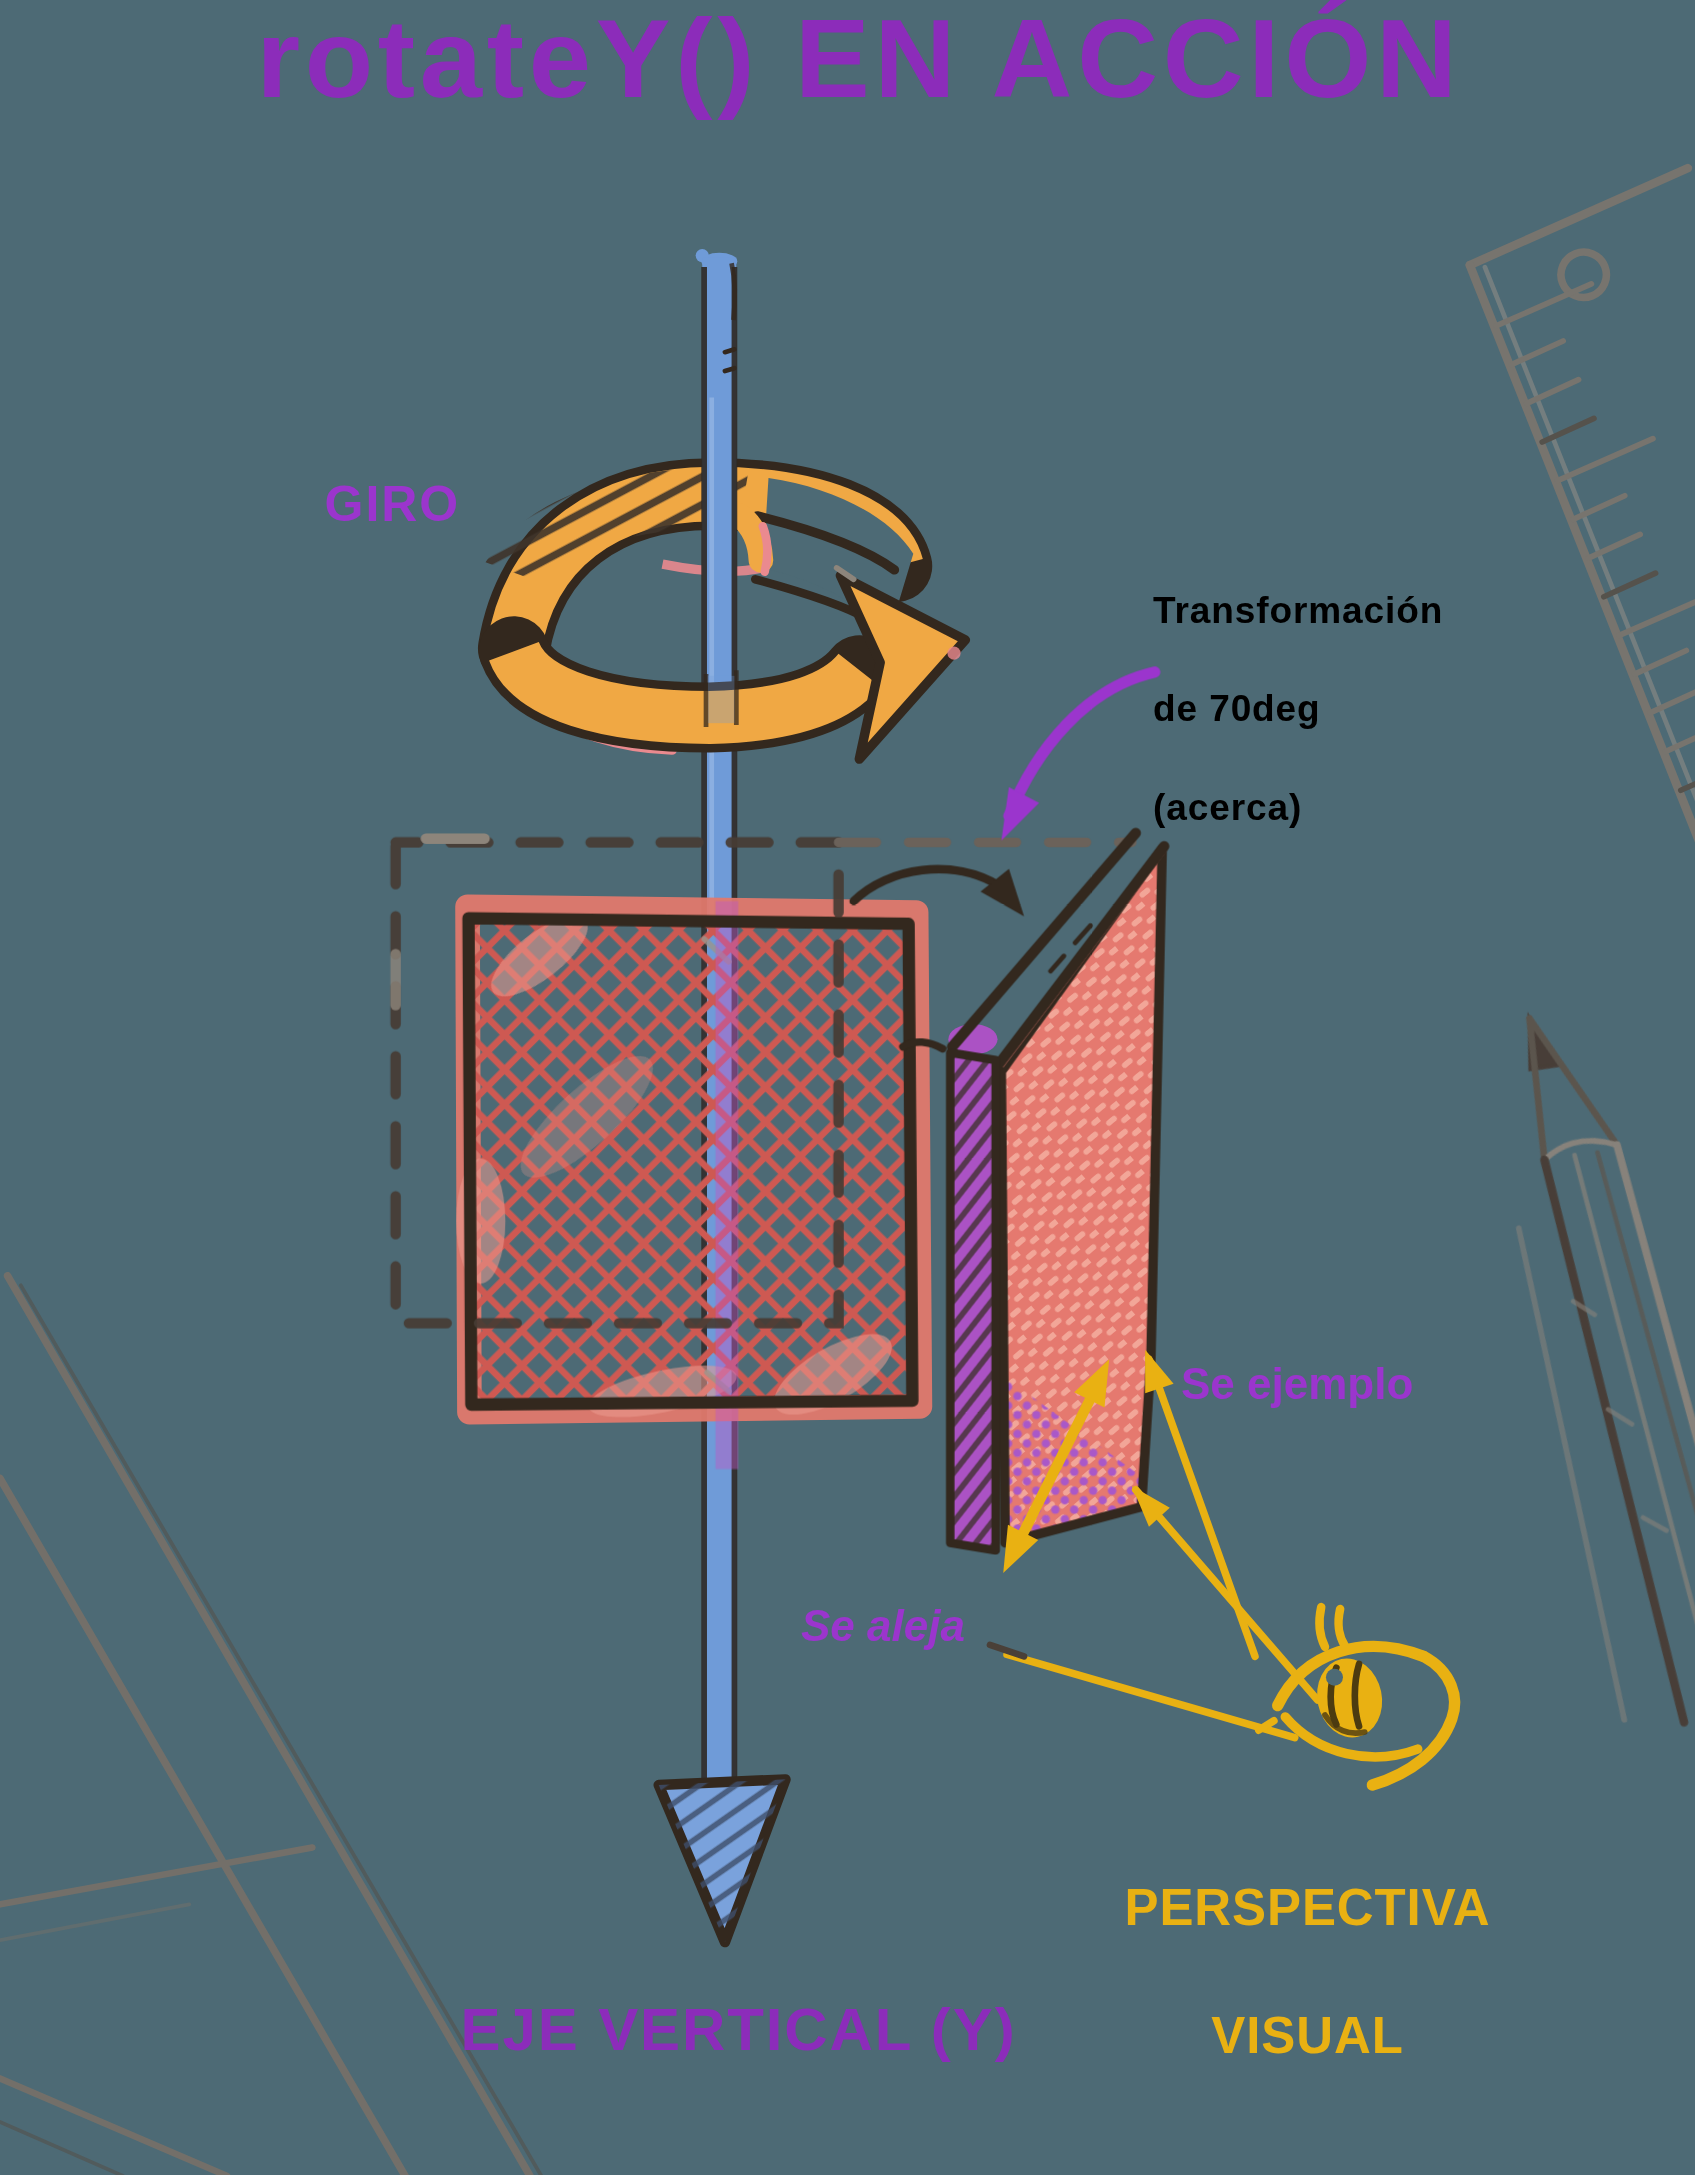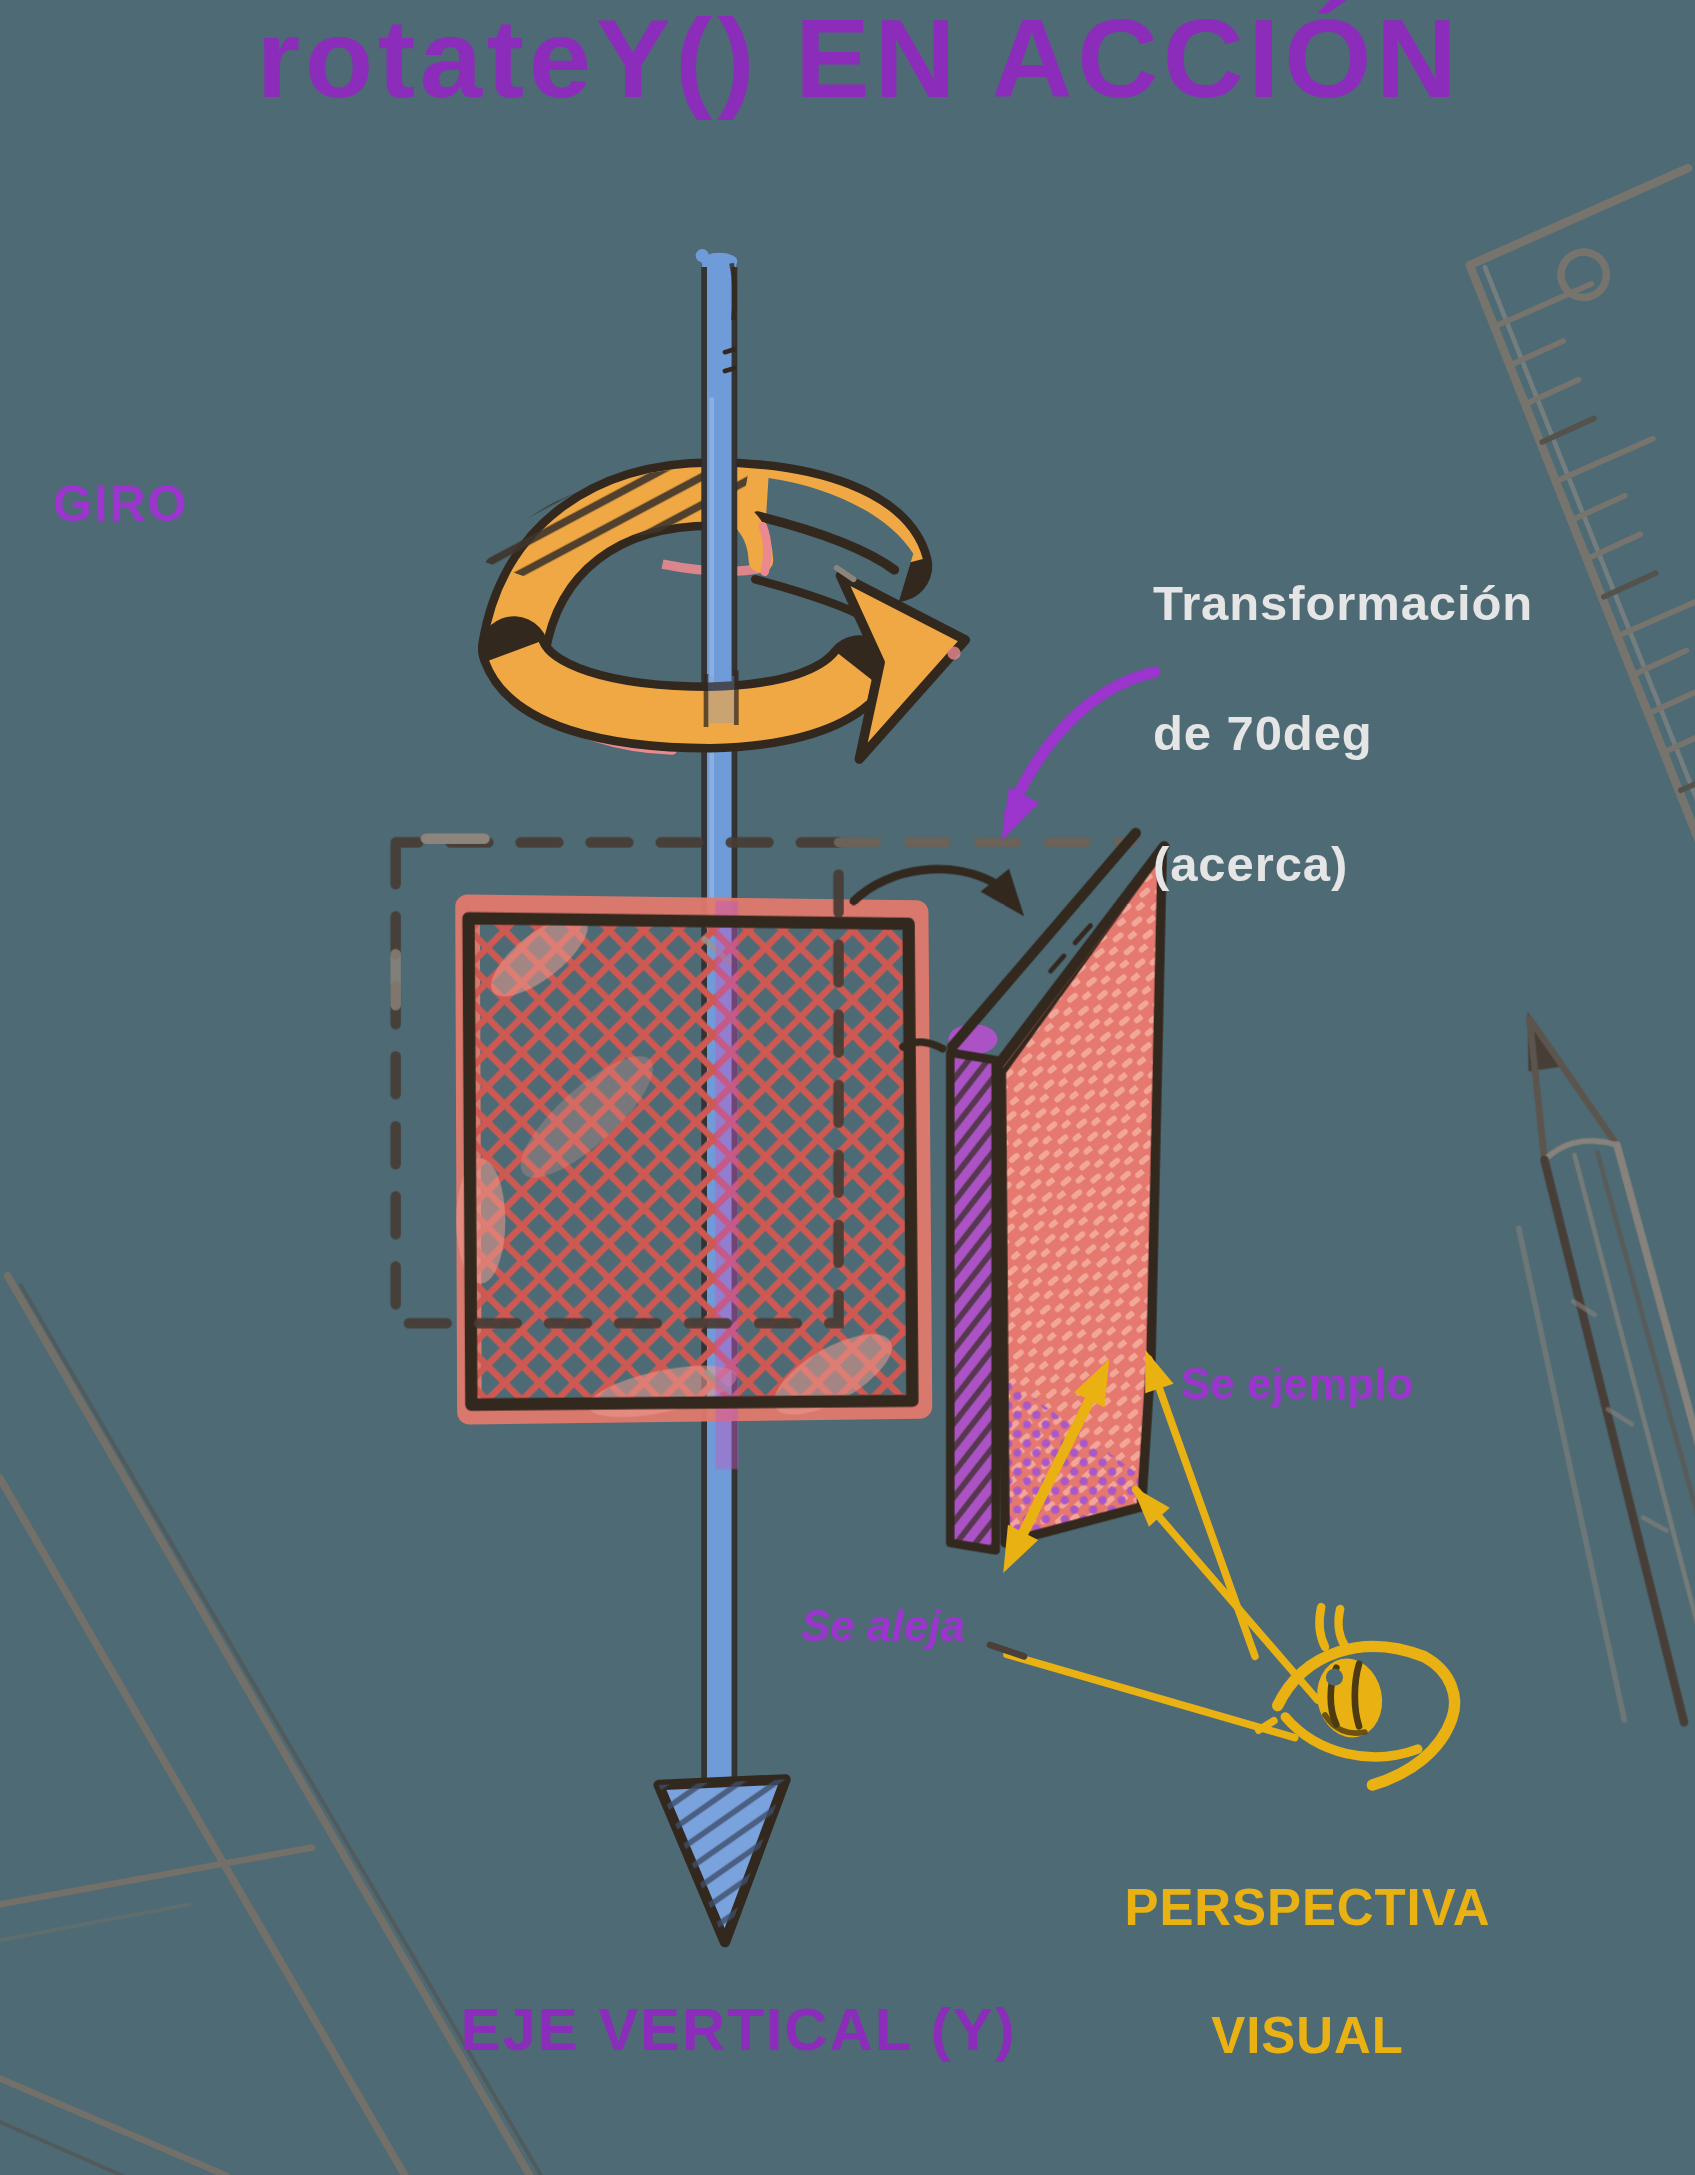--- a/index.html
+++ b/index.html
@@ -7,23 +7,23 @@
     position:relative;width:1696px;height:2176px;overflow:hidden;
     background:#4d6a75;
     font-family:"Liberation Sans", sans-serif;
   }
   #stage svg{position:absolute;left:0;top:0;}
   .lbl{position:absolute;font-weight:700;white-space:pre;}
   .title{
     left:0;top:0;width:1696px;text-align:center;padding-left:22px;box-sizing:border-box;
     font-size:112px;letter-spacing:4.7px;color:#8c2cba;line-height:1.05;
   }
-  .giro{left:53px;top:471px;width:407px;text-align:left;
+  .giro{left:53px;top:471px;width:407px;text-align:right;
     font-size:50px;line-height:1.32;letter-spacing:1.9px;color:#9b35cd;}
-  .transform{left:1153px;top:571px;font-size:49px;line-height:1.33;letter-spacing:0.9px;color:#e5e5e5;}
+  .transform{left:1153px;top:586px;font-size:37px;line-height:1.33;letter-spacing:0.9px;color:#000000;}
   .acerca{left:1181px;top:1359px;font-size:44px;color:#9b35cd;}
   .aleja{left:801px;top:1601px;font-size:44px;color:#9b35cd;font-style:italic;}
   .eje{left:360px;top:1995px;width:757px;text-align:center;
     font-size:60px;letter-spacing:1.9px;color:#8c2cba;}
   .persp{left:1071px;top:1876px;width:473px;text-align:center;
     font-size:51px;line-height:1.25;letter-spacing:0.9px;color:#e9b112;}
 </style>
 </head>
 <body>
 

